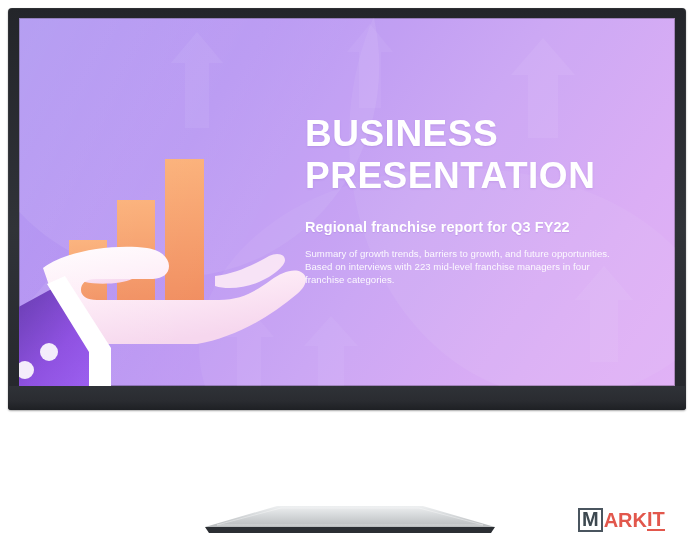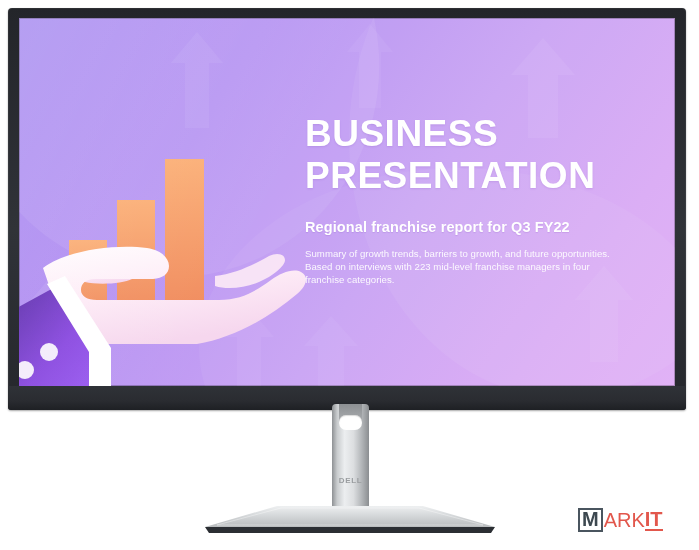--- a/index.html
+++ b/index.html
@@ -126,21 +126,21 @@
     display:flex;align-items:center;
     font-family:"Liberation Sans", sans-serif;
   }
   .wm-m{
     display:inline-block;
     border:2px solid #4a555f;
     color:#3d4850;
     font-size:20px;font-weight:bold;line-height:19px;
     padding:0 2px 1px 2px;
   }
-  .wm-ark{color:#e2574c;font-size:20px;font-weight:normal;line-height:20px;margin-left:1px;}
+  .wm-ark{color:#e2574c;font-size:20px;font-weight:bold;line-height:20px;margin-left:1px;}
   .wm-it{color:#e2574c;font-size:20px;font-weight:bold;line-height:20px;border-bottom:2px solid #e2574c;text-align:center;}
 </style>
 </head>
 <body>
 
 <div class="stage">
 
   <div class="monitor">
     <div class="monitor-inner"></div>
 
@@ -247,25 +247,20 @@
           <span>Based on interviews with 223 mid-level franchise managers in four</span>
           <span>franchise categories.</span>
         </p>
       </div>
 
     </div>
 
     <div class="bottom-bezel"></div>
   </div>
 
-  <div class="neck">
-    <div class="neck-top-slot"></div>
-    <div class="cable-hole"></div>
-    <div class="dell-word">DELL</div>
-  </div>
 
   <div class="base">
     <svg width="290" height="28" viewBox="0 0 290 28">
       <defs>
         <linearGradient id="baseG" x1="0" y1="0" x2="0" y2="1">
           <stop offset="0%" stop-color="#eef0f1"></stop>
           <stop offset="45%" stop-color="#d5d8da"></stop>
           <stop offset="100%" stop-color="#b9bcbe"></stop>
         </linearGradient>
       </defs>

